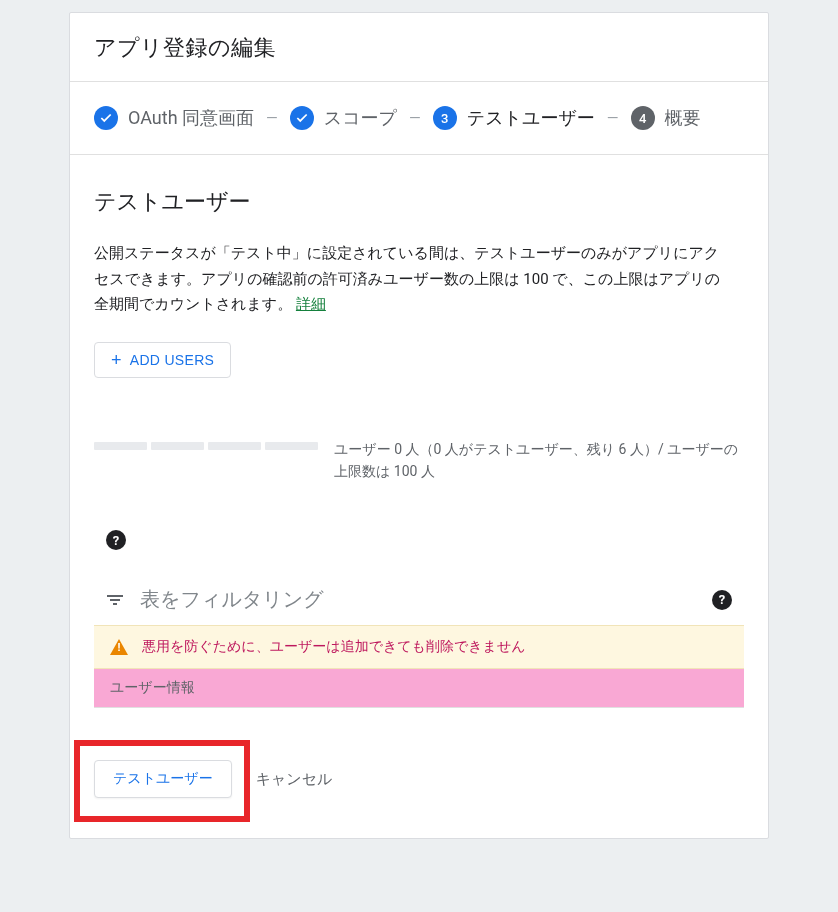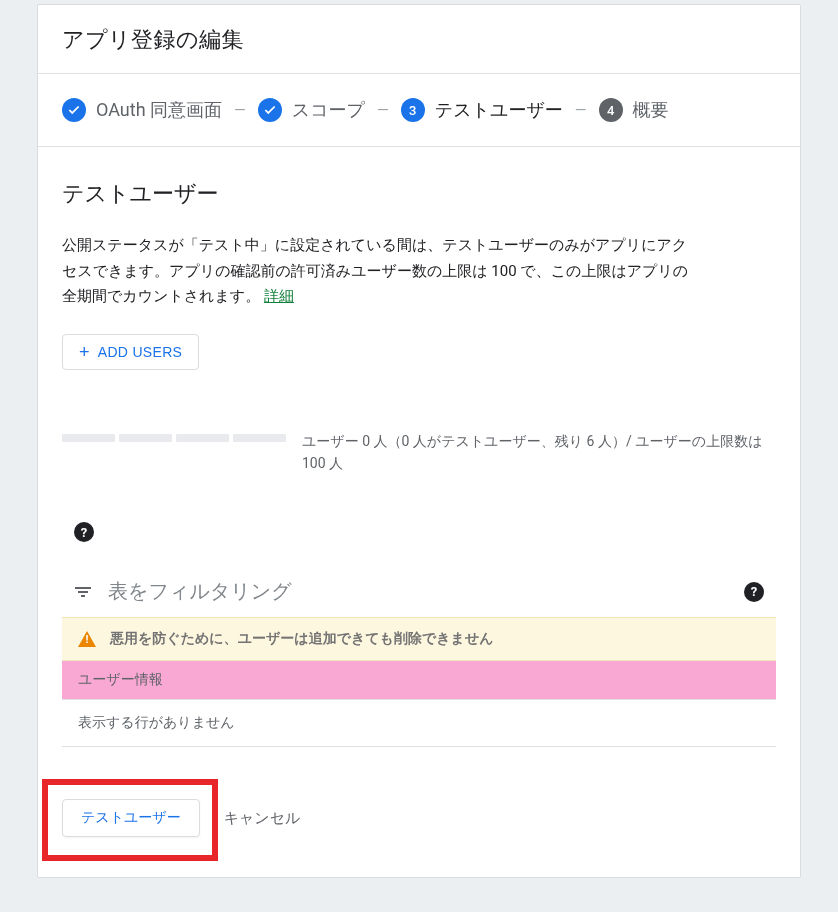--- a/index.html
+++ b/index.html
@@ -5,22 +5,22 @@
   * { box-sizing: border-box; margin: 0; padding: 0; }
   body {
     background: #eceff1;
     font-family: -apple-system, BlinkMacSystemFont, "Segoe UI", Roboto, "Helvetica Neue", Arial, sans-serif;
     font-size: 14px;
     color: #202124;
     padding: 0;
   }
   .card {
     background: #fff;
-    margin: 4px auto;
-    width: 764px;
+    margin: 12px auto;
+    width: 700px;
     border: 1px solid #dadce0;
     border-radius: 2px;
     position: relative;
   }
   .card-header {
     padding: 20px 24px 18px 24px;
     border-bottom: 1px solid #e0e0e0;
   }
   .card-header h1 {
     font-size: 22px;
@@ -127,22 +127,21 @@
   .filter-text { flex: 1; color: #80868b; font-size: 20px; }
   .warning-banner {
     background: #fef7e0;
     border-top: 1px solid #f1e4b8;
     border-bottom: 1px solid #f1e4b8;
     display: flex;
     align-items: center;
     gap: 14px;
     padding: 12px 16px;
     font-size: 14px;
-    color: #737373;
-    font-weight: bold;
+    color: #be185d;
   }
   .warn-tri {
     width: 0; height: 0;
     border-left: 9px solid transparent;
     border-right: 9px solid transparent;
     border-bottom: 16px solid #ea8600;
     position: relative;
     flex-shrink: 0;
   }
   .warn-tri::after {
@@ -275,21 +274,20 @@
       <div class="filter-text">表をフィルタリング</div>
       <span class="help-icon">?</span>
     </div>
 
     <div class="warning-banner">
       <div class="warn-tri"></div>
       <span>悪用を防ぐために、ユーザーは追加できても削除できません</span>
     </div>
 
     <div class="table-head">ユーザー情報</div>
-    <div class="table-empty">表示する行がありません</div>
   </div>
 
   <div class="actions">
     <div class="highlight-box"></div>
     <button class="save-btn">テストユーザー</button>
     <button class="cancel-btn">キャンセル</button>
   </div>
 </div>
 
 </body></html>

